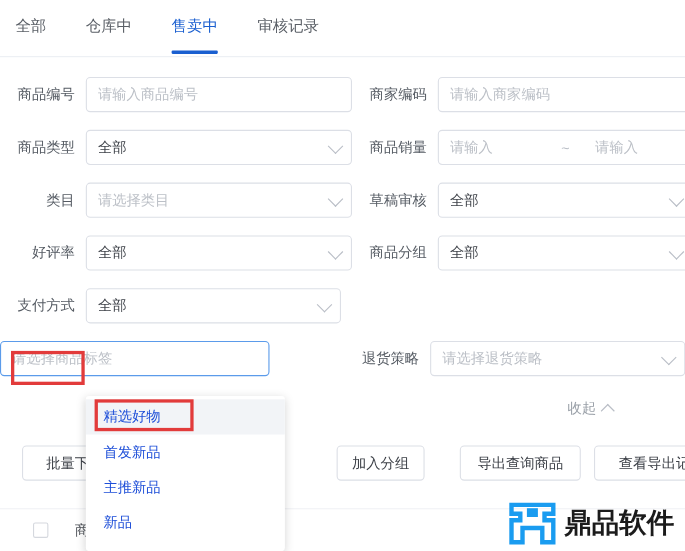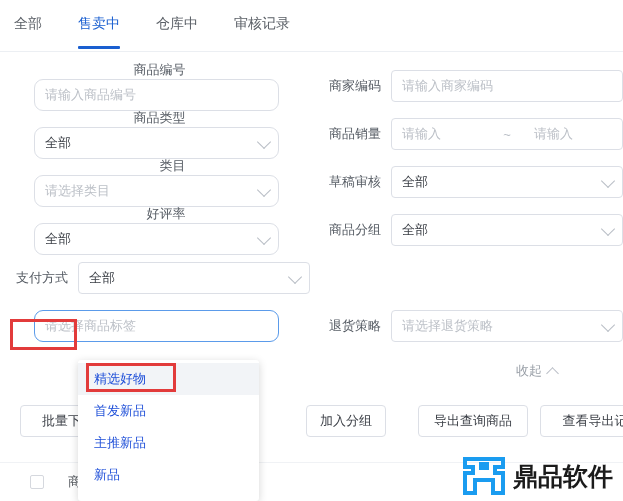--- a/index.html
+++ b/index.html
@@ -67,21 +67,21 @@
   }
   .form-row {
     display: flex;
     height: 48px;
     align-items: center;
   }
   .field {
     display: flex;
     align-items: center;
   }
-  .field.left { width: 320px; flex-direction: column; }
+  .field.left { width: 320px; }
   .field.right { width: 310px; }
 
   .f-label {
     font-size: 13px;
     color: #555b63;
     width: 68px;
     text-align: right;
     padding-right: 10px;
     flex: 0 0 auto;
     white-space: nowrap;
@@ -92,21 +92,21 @@
     box-sizing: border-box;
     height: 32px;
     border: 1px solid #dcdfe6;
     border-radius: 4px;
     background: #fff;
     display: flex;
     align-items: center;
     padding: 0 10px;
     font-size: 13px;
   }
-  .field.left .ctrl { width: 245px; border-radius: 9px; }
+  .field.left .ctrl { width: 245px; }
   .field.right .ctrl { width: 240px; }
 
   .ctrl.focused {
     border-color: #5b9bea;
   }
   .ph {
     color: #bcc0c7;
     font-size: 13px;
     white-space: nowrap;
   }
@@ -309,22 +309,22 @@
     color: #1b1b1b;
     letter-spacing: 0px;
     line-height: 1;
   }
 </style>
 </head>
 <body>
 
 <div class="tabs">
   <div class="tab"><span>全部</span></div>
+  <div class="tab"><span>仓库中</span></div>
   <div class="tab active"><span>售卖中</span></div>
-  <div class="tab"><span>仓库中</span></div>
   <div class="tab"><span>审核记录</span></div>
 </div>
 
 <div class="filter-form">
 
   <div class="form-row">
     <div class="field left">
       <div class="f-label">商品编号</div>
       <div class="ctrl">
         <span class="ph">请输入商品编号</span>

